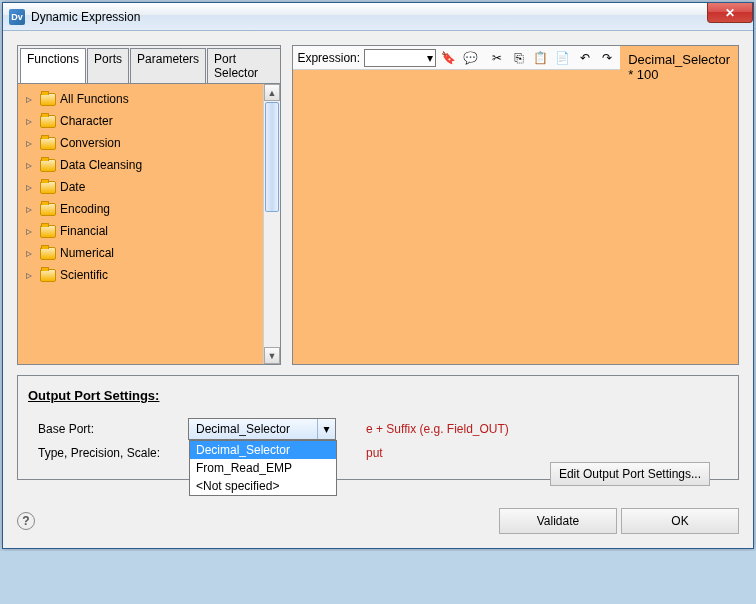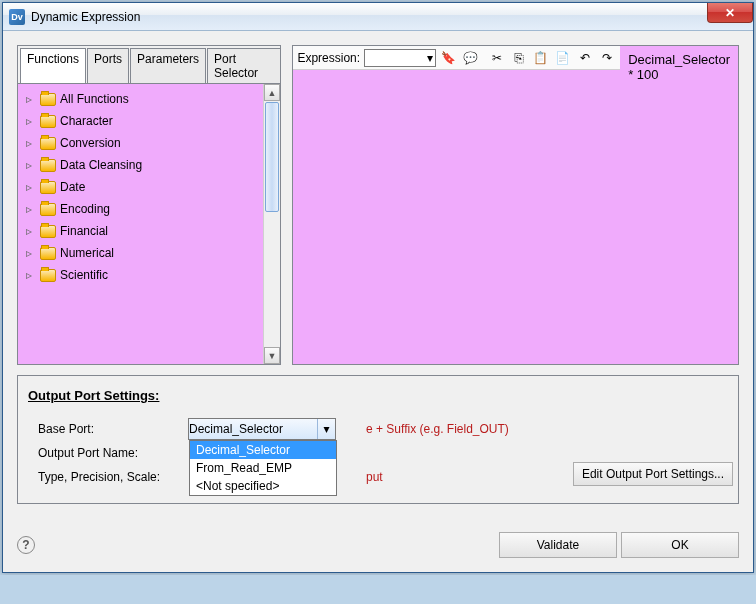--- a/index.html
+++ b/index.html
@@ -4,21 +4,21 @@
 <style>
 * { box-sizing: border-box; font-family: "Segoe UI", Tahoma, sans-serif; font-size: 12px; }
 body { margin: 0; background: #bcd4e8; padding: 2px; }
 .window { width: 752px; background: #f0f0f0; border: 1px solid #2b5a8c; box-shadow: 0 0 6px rgba(0,0,0,0.3); }
 .titlebar { height: 28px; background: linear-gradient(to bottom, #fdfefe 0%, #e9eff5 45%, #d7e4f2 46%, #e4eef9 100%); display: flex; align-items: center; padding-left: 6px; position: relative; border-bottom: 1px solid #a0b8d0; }
 .titlebar .app-icon { width: 16px; height: 16px; background: linear-gradient(135deg,#4a90d9,#2968a3); border-radius: 2px; display: flex; align-items: center; justify-content: center; color: #fff; font-size: 9px; font-weight: bold; }
 .titlebar .title { margin-left: 6px; color: #000; }
 .titlebar .close { position: absolute; right: 0; top: 0; width: 46px; height: 20px; background: linear-gradient(to bottom,#e67a6f 0%,#d9534f 45%,#c9302c 46%,#d04b3f 100%); border: 1px solid #8b2e24; border-top: none; border-bottom-left-radius: 4px; border-bottom-right-radius: 4px; display:flex; align-items:center; justify-content:center; color:#fff; font-weight:bold; font-size: 13px; }
 .content { padding: 14px; }
 .top-row { display: flex; gap: 4px; }
-.panel { border: 1px solid #828790; background: #f0abfc; }
+.panel { border: 1px solid #828790; background: #fdba74; }
 .left-panel { width: 304px; height: 320px; display: flex; flex-direction: column; }
 .tabs { display: flex; border-bottom: 1px solid #828790; background:#f0f0f0; }
 .tab { padding: 3px 6px; border: 1px solid #828790; border-bottom: none; background: #fff; margin-right: -1px; margin-top:2px; margin-left:2px; position:relative;}
 .tab.inactive { background:#eaeaea; }
 .tree-wrap { flex:1; display:flex; overflow:hidden; }
 .tree { flex:1; padding: 4px 2px; overflow:hidden; }
 .tree-item { display:flex; align-items:center; height:22px; padding-left:6px; }
 .tree-item .arrow { width:10px; display:inline-block; color:#6a6a6a;}
 .tree-item .folder { width:16px; height:13px; background: linear-gradient(to bottom,#fceabb,#f8b500); border:1px solid #c98f00; border-radius:2px; margin: 0 4px; position:relative;}
 .tree-item .folder::before { content:""; position:absolute; top:-3px; left:0; width:6px; height:3px; background:#f8b500; border:1px solid #c98f00; border-bottom:none; border-radius:1px 1px 0 0;}
@@ -31,26 +31,26 @@
 .expr-bar { height: 24px; border-bottom:1px solid #d0d0d0; display:flex; align-items:center; padding: 0 4px; gap:4px; background:#fafafa;}
 .expr-bar .label { }
 .expr-bar .combo { width: 72px; height: 18px; border:1px solid #7a7a7a; background:#fff; display:flex; align-items:center; justify-content:flex-end; padding-right:2px; font-size:10px;}
 .toolbar-spacer { flex:1; }
 .tb-icon { width:16px; height:16px; margin:0 1px; display:inline-flex; align-items:center; justify-content:center; font-size:12px;}
 .expr-text { flex:1; padding: 6px 8px; font-size: 13px; color:#000; }
 .settings-panel { margin-top: 10px; border:1px solid #828790; padding: 12px 10px 14px 10px; background:#f0f0f0; position:relative;}
 .settings-title { font-weight:bold; font-size:13px; margin-bottom: 14px; display:block;text-decoration:underline;}
 .setting-row { display:flex; align-items:center; height: 24px; }
 .setting-row .lbl { width: 160px; padding-left: 10px;}
-.combo2 { width: 148px; height: 22px; border:1px solid #7a7a7a; background: linear-gradient(to bottom,#f3f8fe,#d7e8fb); display:flex; align-items:center; padding-left:0; position:relative;}
+.combo2 { width: 148px; height: 22px; border:1px solid #7a7a7a; background: linear-gradient(to bottom,#f3f8fe,#d7e8fb); display:flex; align-items:center; padding-left:7px; position:relative;}
 .combo2 .dd { position:absolute; right:0; top:0; width:18px; height:100%; border-left:1px solid #9ab8dc; display:flex; align-items:center; justify-content:center;}
 .dropdown-list { position:absolute; left:0; top:21px; width:148px; background:#fff; border:1px solid #767676; z-index:50;}
 .dropdown-list .opt { padding:2px 6px; }
 .dropdown-list .opt.sel { background:#3399ff; color:#fff; }
-.edit-btn { position:absolute; right:5px; top: 86px; height: 24px; padding: 0 8px; border:1px solid #acacac; background: linear-gradient(to bottom,#f9f9f9,#e3e3e3);}
+.edit-btn { position:absolute; right:28px; top: 86px; height: 24px; padding: 0 8px; border:1px solid #acacac; background: linear-gradient(to bottom,#f9f9f9,#e3e3e3);}
 .bottom-row { height: 54px; border-top: 0px solid #d0d0d0; display:flex; align-items:center; padding: 0 14px;}
 .help-icon { width:18px; height:18px; border:1px solid #888; border-radius:50%; display:flex; align-items:center; justify-content:center; color:#555; font-weight:bold;}
 .btn-spacer { flex:1;}
 .dlg-btn { width:118px; height:26px; margin-left:4px; border:1px solid #acacac; background: linear-gradient(to bottom,#f9f9f9,#e3e3e3);}
 .truncated-label { color: #b91c1c; }
 </style>
 </head>
 <body>
 
 <div class="window">
@@ -163,23 +163,20 @@
             </div>
           <div class="dropdown-list">
             <div class="opt sel">Decimal_Selector</div>
             <div class="opt">From_Read_EMP</div>
             <div class="opt">&lt;Not specified&gt;</div>
           </div>
         </div>
         <span class="truncated-label" style="margin-left:30px;">e + Suffix (e.g. Field_OUT)</span>
       </div>
 
-      <div class="setting-row">
-        <span class="lbl">Output Port Name:</span>
-      </div>
 
       <div class="setting-row">
         <span class="lbl">Type, Precision, Scale:</span>
         <span style="width:148px"></span>
         <span class="truncated-label" style="margin-left:30px;">put</span>
       </div>
 
       <button class="edit-btn">Edit Output Port Settings...</button>
     </div>
   </div>

